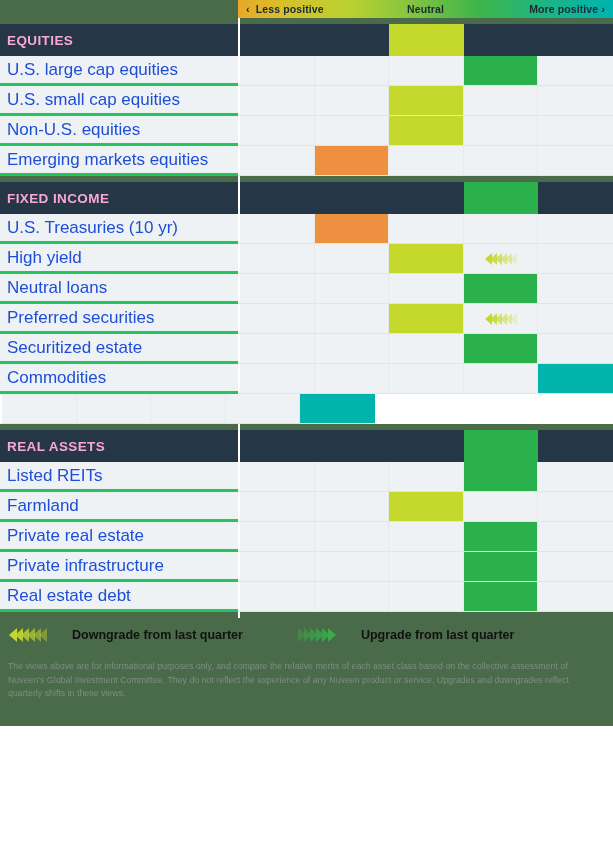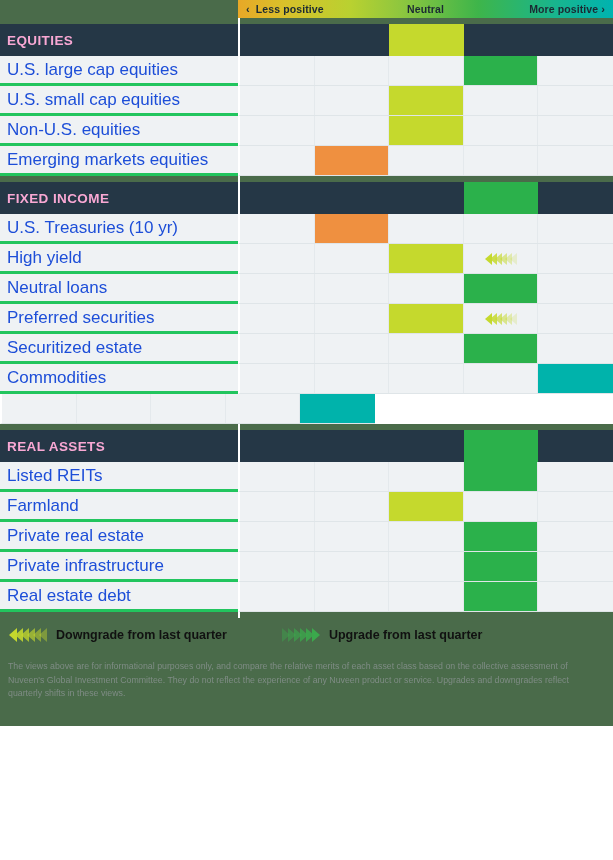--- a/index.html
+++ b/index.html
@@ -120,21 +120,21 @@
   .arrows.up i:nth-child(5){opacity:.82;}
   .arrows.up i:nth-child(6){opacity:1;}
 
   
   .legend{
     height:34px;width:613px;
     background:#4a6b4a;
     display:flex;align-items:center;
     box-sizing:border-box;
   }
-  .legend-item{display:flex;align-items:center;}
+  .legend-item{display:flex;align-items:center;gap:16px;}
   .legend-item.down{margin-left:10px;}
   .legend-item.up{margin-left:56px;}
   .legend-arrows{display:flex;align-items:center;margin-right:10px;}
   .legend-arrows i{
     display:block;width:0;height:0;
     border-top:7px solid transparent;
     border-bottom:7px solid transparent;
     margin:0 -1px;
   }
   .legend-arrows.down i{border-right:8px solid #c5d92d;}

